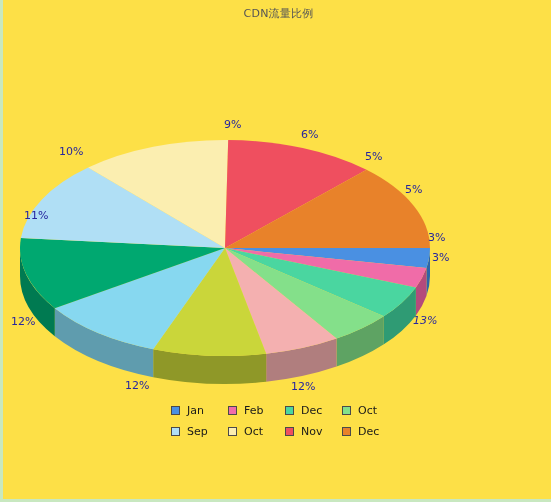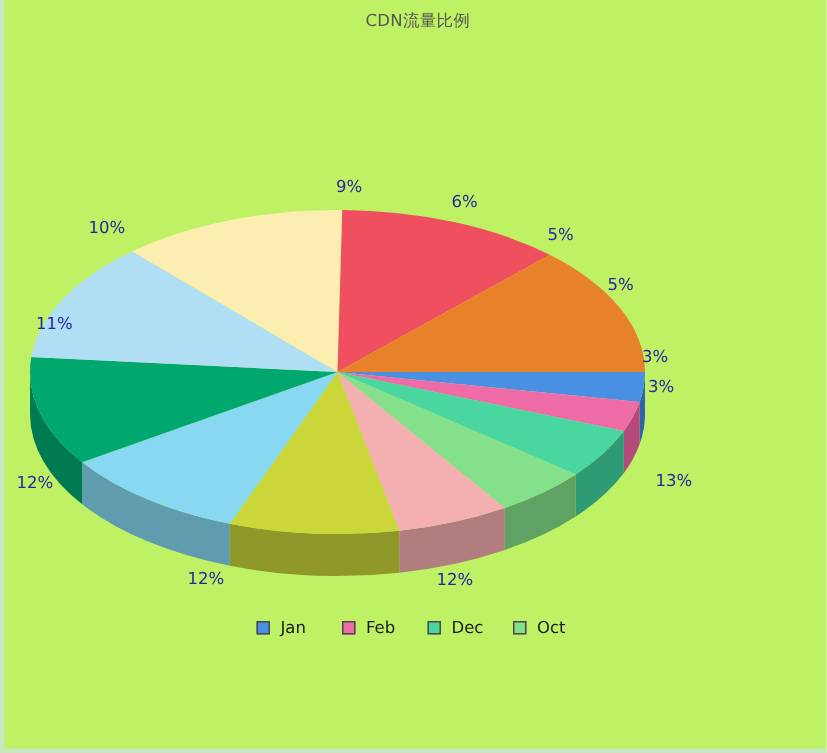--- a/index.html
+++ b/index.html
@@ -16,21 +16,21 @@
   }
   #chart-root {
     position: absolute;
     left: 0;
     top: 0;
     width: 551px;
     height: 502px;
     box-sizing: border-box;
     border-left: 3px solid #c8e8c0;
     border-bottom: 3px solid #c8e8c0;
-    background: #bef264;
+    background: #fde047;
   }
   #chart-title {
     position: absolute;
     left: 0;
     top: 6px;
     width: 551px;
     text-align: center;
     font-size: 11px;
     color: #555555;
     letter-spacing: 0.2px;
@@ -56,21 +56,21 @@
   }
   #legend {
     position: absolute;
     left: 168px;
     top: 404px;
     width: 230px;
   }
   .legend-row {
     display: flex;
     height: 21px;
-    align-items: flex-end;
+    align-items: flex-start;
   }
   .legend-item {
     width: 57px;
     display: flex;
     align-items: center;
   }
   .legend-swatch {
     width: 9px;
     height: 9px;
     border: 1px solid #4a4a4a;
@@ -123,21 +123,21 @@
         <div class="pct-label" style="left: 429px; top: 251px; color: rgb(38, 38, 158);">3%</div>
         <div class="pct-label" style="left: 402px; top: 183px; color: rgb(38, 38, 158);">5%</div>
         <div class="pct-label" style="left: 362px; top: 150px; color: rgb(38, 38, 158);">5%</div>
         <div class="pct-label" style="left: 298px; top: 128px; color: rgb(38, 38, 158);">6%</div>
         <div class="pct-label" style="left: 221px; top: 118px; color: rgb(38, 38, 158);">9%</div>
         <div class="pct-label" style="left: 56px; top: 145px; color: rgb(38, 38, 158);">10%</div>
         <div class="pct-label" style="left: -3px; top: 209px; color: rgb(38, 38, 158); margin-left: 24px;">11%</div>
         <div class="pct-label" style="left: 8px; top: 315px; color: rgb(38, 38, 158);">12%</div>
         <div class="pct-label" style="left: 122px; top: 379px; color: rgb(38, 38, 158);">12%</div>
         <div class="pct-label" style="left: 288px; top: 380px; color: rgb(38, 38, 158);">12%</div>
-        <div class="pct-label" style="left: 434px; top: 314px; color: rgb(38, 38, 158);">13%</div>
+        <div class="pct-label" style="left: 410px; top: 314px; color: rgb(38, 38, 158); font-style: italic;">13%</div>
       </div>
   </div>
 
   <div id="legend">
       <div class="legend-row">
         <div class="legend-item">
           <span class="legend-swatch" style="background: rgb(74, 144, 226);"></span>
           <span class="legend-label">Jan</span>
         </div>
         <div class="legend-item">
@@ -146,15 +146,33 @@
         </div>
         <div class="legend-item">
           <span class="legend-swatch" style="background: rgb(74, 214, 160);"></span>
           <span class="legend-label">Dec</span>
         </div>
         <div class="legend-item">
           <span class="legend-swatch" style="background: rgb(132, 224, 138);"></span>
           <span class="legend-label">Oct</span>
         </div>
       </div>
+      <div class="legend-row">
+        <div class="legend-item">
+          <span class="legend-swatch" style="background: rgb(176, 223, 245);"></span>
+          <span class="legend-label">Sep</span>
+        </div>
+        <div class="legend-item">
+          <span class="legend-swatch" style="background: rgb(251, 238, 176);"></span>
+          <span class="legend-label">Oct</span>
+        </div>
+        <div class="legend-item">
+          <span class="legend-swatch" style="background: rgb(239, 79, 95);"></span>
+          <span class="legend-label">Nov</span>
+        </div>
+        <div class="legend-item">
+          <span class="legend-swatch" style="background: rgb(232, 130, 42);"></span>
+          <span class="legend-label">Dec</span>
+        </div>
+      </div>
     </div>
 
 </div>
 
 </body></html>

